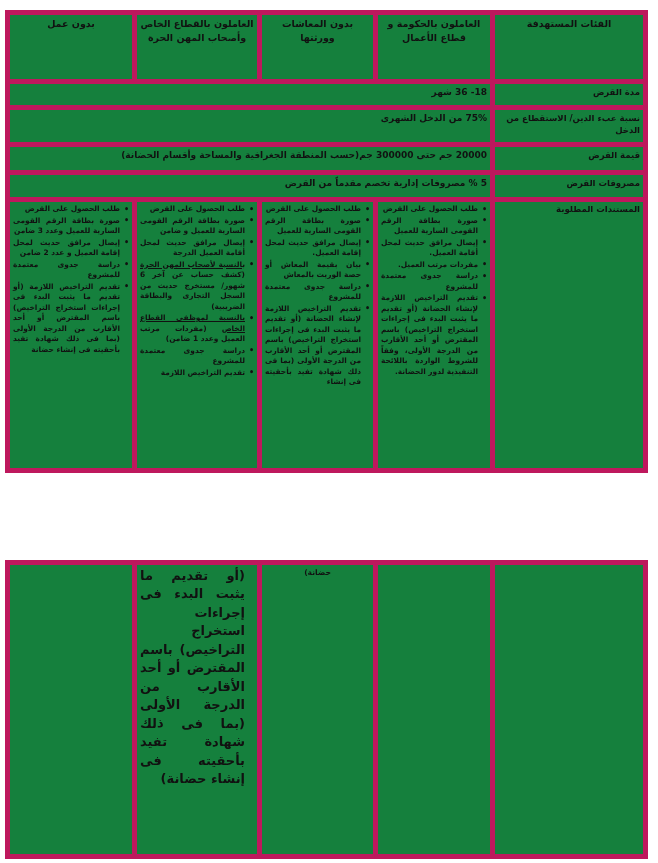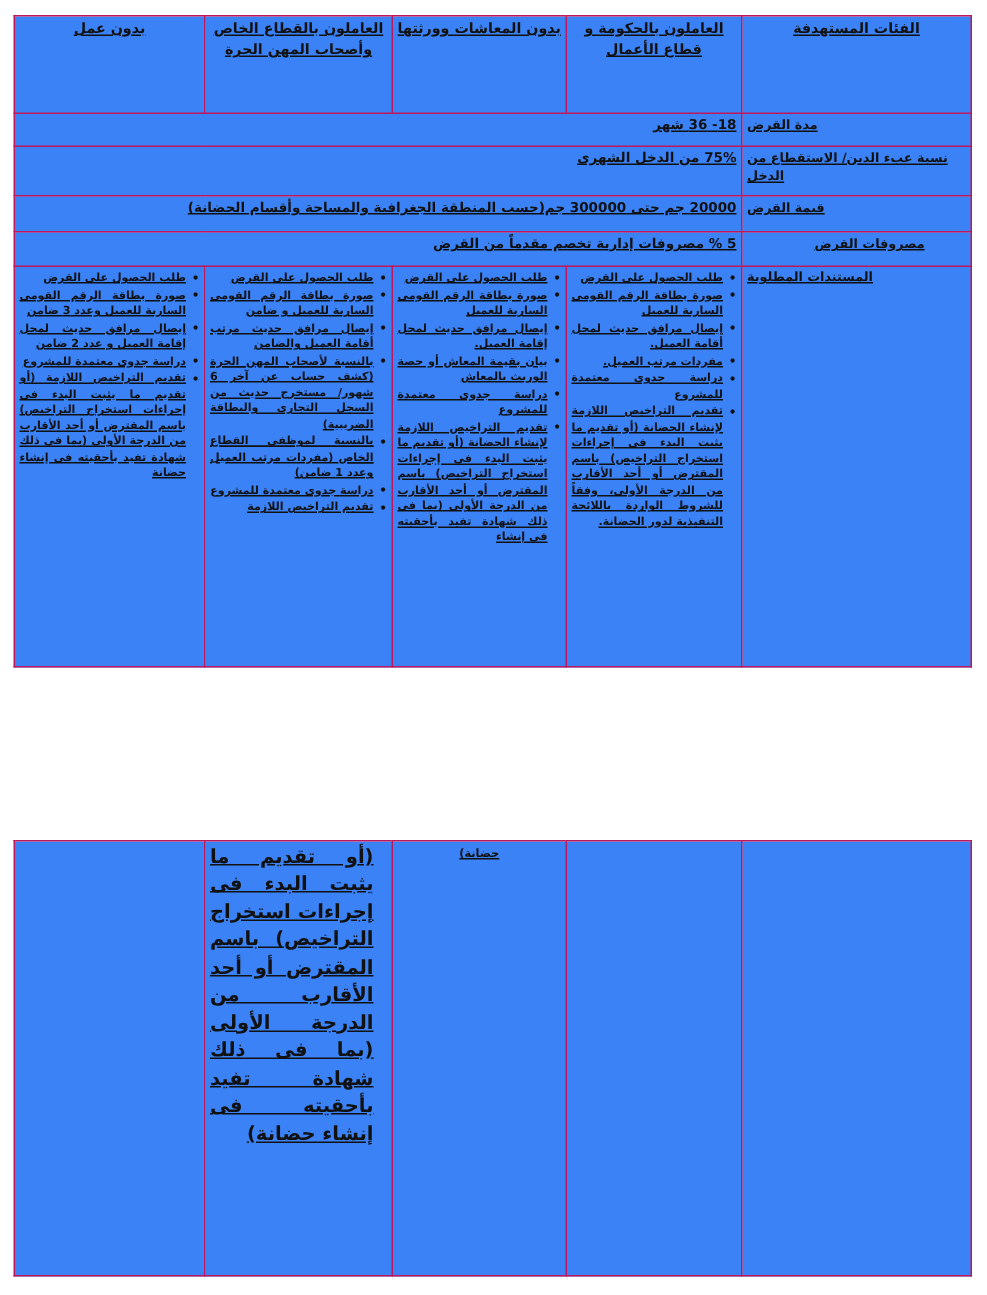--- a/index.html
+++ b/index.html
@@ -27,25 +27,24 @@
   
   .doc-table {
     position: absolute;
     border-collapse: collapse;
     table-layout: fixed;
     background: #ffffff;
     direction: rtl;
   }
   .doc-table td,
   .doc-table th {
-    border: 1px solid #be185d;
+    border: 5px solid #be185d;
     vertical-align: top;
     padding: 2px 3px;
-    background: #3b82f6;
-    text-decoration: underline;
+    background: #15803d;
   }
 
   
   #table-conditions {
     top: 10px;
     right: 10px;
     width: 638px;
   }
   
   .col-label      { width: 153px; }
@@ -61,21 +60,21 @@
     vertical-align: middle;
     font-weight: bold;
     font-size: 9.5px;
     line-height: 1.5;
     letter-spacing: 0.6px;
   }
   .hdr-cell.tight { letter-spacing: 0px; }
 
   
   .row-label {
-    text-align: left;
+    text-align: right;
     vertical-align: middle;
     font-weight: bold;
     font-size: 8.5px;
     line-height: 1.45;
   }
 
   
   .merged-value {
     text-align: right;
     vertical-align: middle;
@@ -93,21 +92,21 @@
   .r-amount   .row-label { height: 19px; }
   .r-fees     .row-label { height: 18px; padding-left: 48px; }
 
   
   .docs-cell {
     height: 262px;
     vertical-align: top;
     padding: 4px 4px 2px 4px;
   }
   .docs-label {
-    text-align: left;
+    text-align: right;
     vertical-align: middle;
     font-weight: bold;
     font-size: 8.5px;
   }
 
   ul.doc-list {
     list-style: none;
     margin: 0;
     padding: 0;
   }
@@ -227,21 +226,21 @@
               <li>بيان بقيمة المعاش أو حصة الوريث بالمعاش</li>
               <li>دراسة جدوى معتمدة للمشروع</li>
               <li>تقديم التراخيص اللازمة لإنشاء الحضانة (أو تقديم ما يثبت البدء فى إجراءات استخراج التراخيص) باسم المقترض أو أحد الأقارب من الدرجة الأولى (بما فى ذلك شهادة تفيد بأحقيته فى إنشاء</li>
             </ul>
       </td>
 
       <td class="docs-cell">
         <ul class="doc-list">
               <li>طلب الحصول على القرض</li>
               <li>صورة بطاقة الرقم القومى السارية للعميل و ضامن</li>
-              <li>إيصال مرافق حديث مرتب أقامة العميل والضامن</li>
+              <li>إيصال مرافق حديث لمحل أقامة العميل الدرجة</li>
               <li><span class="ul-underline">بالنسبة لأصحاب المهن الحرة</span> (كشف حساب عن آخر 6 شهور/ مستخرج حديث من السجل التجارى والبطاقة الضريبية)</li>
               <li><span class="ul-underline">بالنسبة لموظفى القطاع الخاص</span> (مفردات مرتب العميل وعدد 1 ضامن)</li>
               <li>دراسة جدوى معتمدة للمشروع</li>
               <li>تقديم التراخيص اللازمة</li>
             </ul>
       </td>
 
       <td class="docs-cell">
         <ul class="doc-list">
               <li>طلب الحصول على القرض</li>

